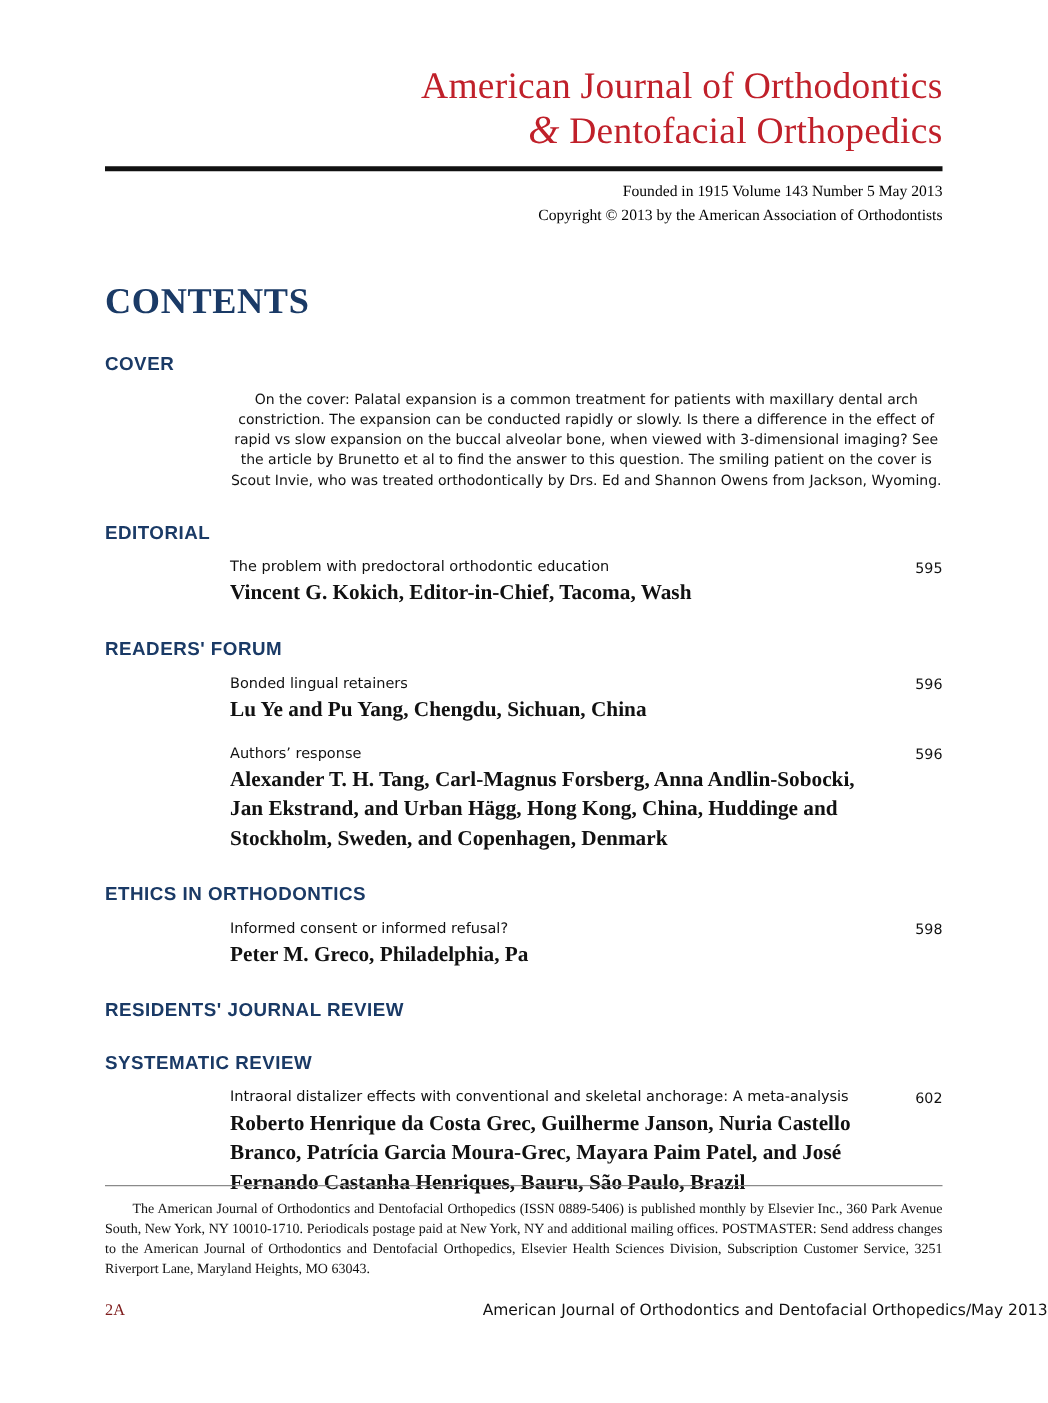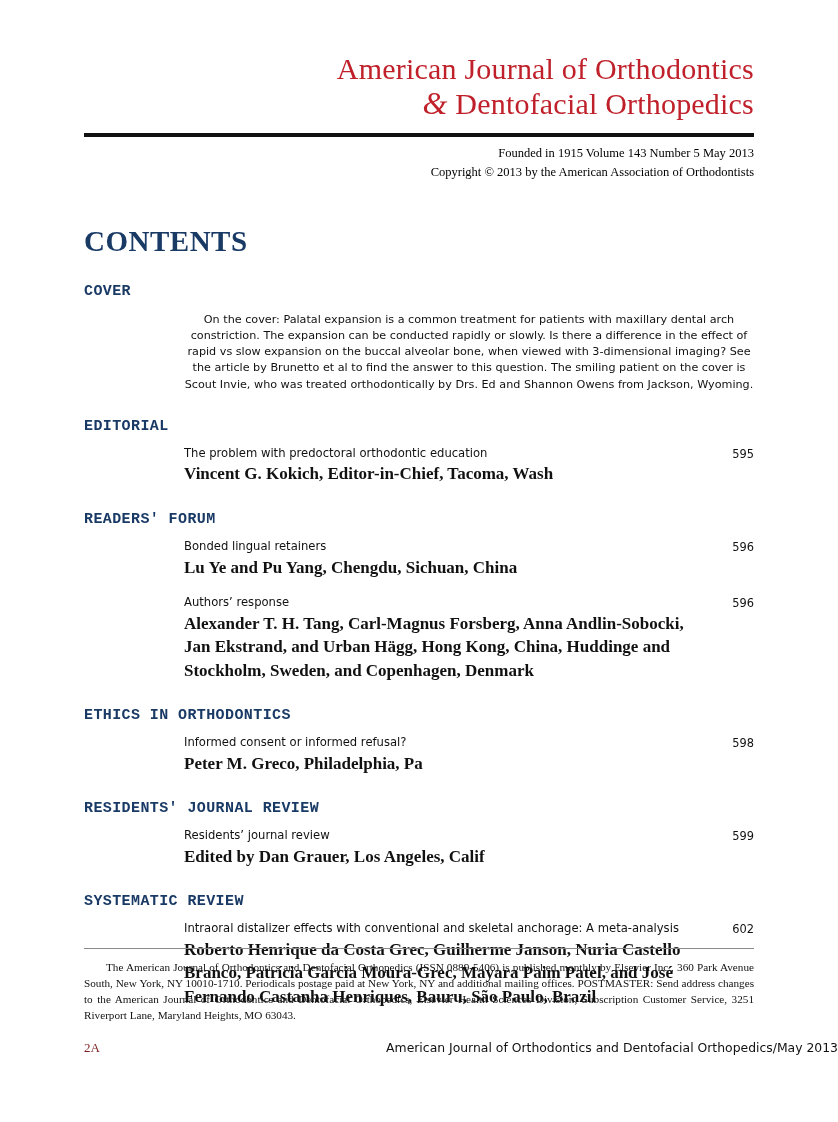--- a/index.html
+++ b/index.html
@@ -69,21 +69,21 @@
     font-size: 29px;
     letter-spacing: 0.5px;
     color: #1a3a66;
   }
 
   
   .section {
     margin-top: 25px;
   }
   .section-title {
-    font-family: Liberation Mono, monospace;
+    font-family: Liberation Sans, sans-serif;
     font-weight: bold;
     font-size: 15px;
     letter-spacing: 0.4px;
     color: #1a3a66;
   }
   .cover-text {
     margin: 12px 0 0 100px;
     font-family: "DejaVu Sans", sans-serif;
     font-size: 11.2px;
     line-height: 1.45;
@@ -228,27 +228,20 @@
       <div class="entry-main">
         <div class="entry-title">Informed consent or informed refusal?</div>
         <div class="entry-authors">Peter M. Greco, Philadelphia, Pa</div>
       </div>
       <div class="entry-page">598</div>
     </div>
   </div>
 
   <div class="section">
     <div class="section-title">RESIDENTS' JOURNAL REVIEW</div>
-    <div class="entry">
-      <div class="entry-main">
-        <div class="entry-title">Residents’ journal review</div>
-        <div class="entry-authors">Edited by Dan Grauer, Los Angeles, Calif</div>
-      </div>
-      <div class="entry-page">599</div>
-    </div>
   </div>
 
   <div class="section">
     <div class="section-title">SYSTEMATIC REVIEW</div>
     <div class="entry">
       <div class="entry-main">
         <div class="entry-title">Intraoral distalizer effects with conventional and skeletal anchorage: A meta-analysis</div>
         <div class="entry-authors">Roberto Henrique da Costa Grec, Guilherme Janson, Nuria Castello Branco, Patrícia Garcia Moura-Grec, Mayara Paim Patel, and José Fernando Castanha Henriques, Bauru, São Paulo, Brazil</div>
       </div>
       <div class="entry-page">602</div>

